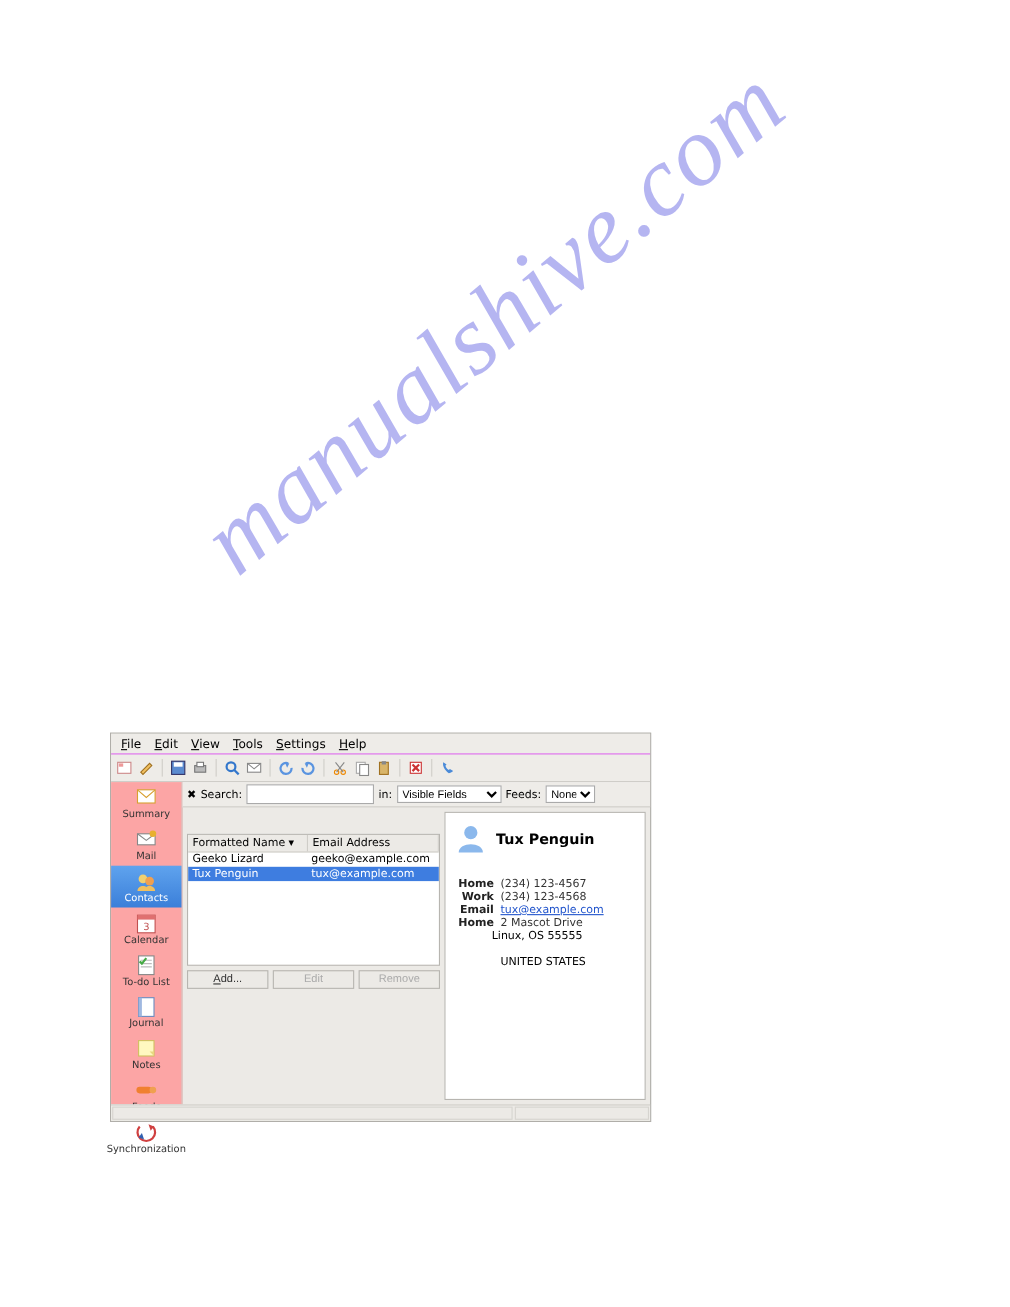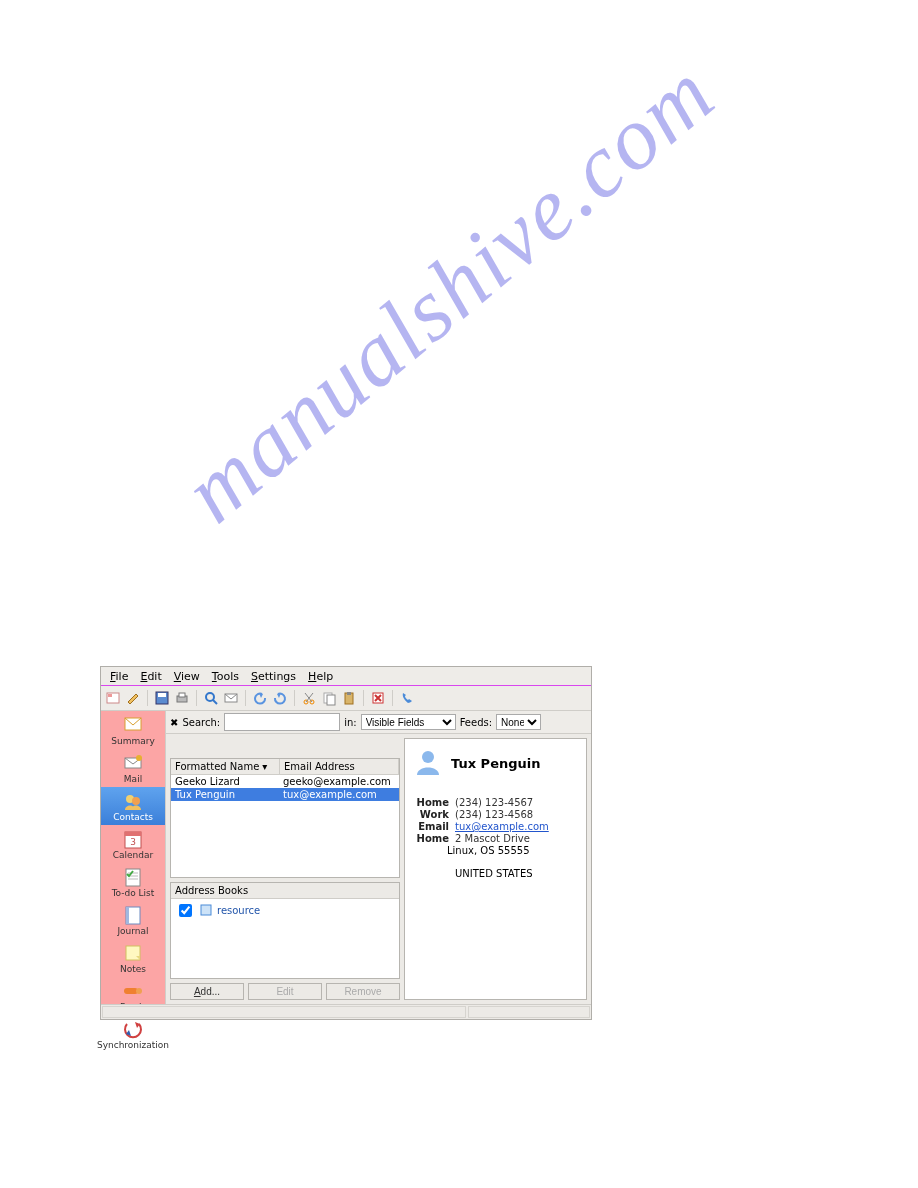--- a/index.html
+++ b/index.html
@@ -408,30 +408,20 @@
                   <div class="cell" style="width:100px">Geeko Lizard</div>
                   <div class="cell" style="flex:1">geeko@example.com</div>
                 </div>
                 <div class="listrow sel">
                   <div class="cell" style="width:100px">Tux Penguin</div>
                   <div class="cell" style="flex:1">tux@example.com</div>
                 </div>
               </div>
           </div>
 
-          <div class="abbox">
-            <div class="abhead">Address Books</div>
-            <div class="abitem">
-              <input type="checkbox" checked="" style="">
-              <span><svg width="14" height="14">
-                    <rect x="2" y="2" width="10" height="10" fill="#cde3f8" stroke="#4b8bd8"></rect>
-                  </svg></span>
-              <span>resource</span>
-            </div>
-          </div>
 
           <div class="btnrow">
             <button><u>A</u>dd...</button>
             <button disabled="">Edit</button>
             <button disabled="">Remove</button>
           </div>
         </div>
 
         <div class="detailpane">
           <div class="contact-head">

